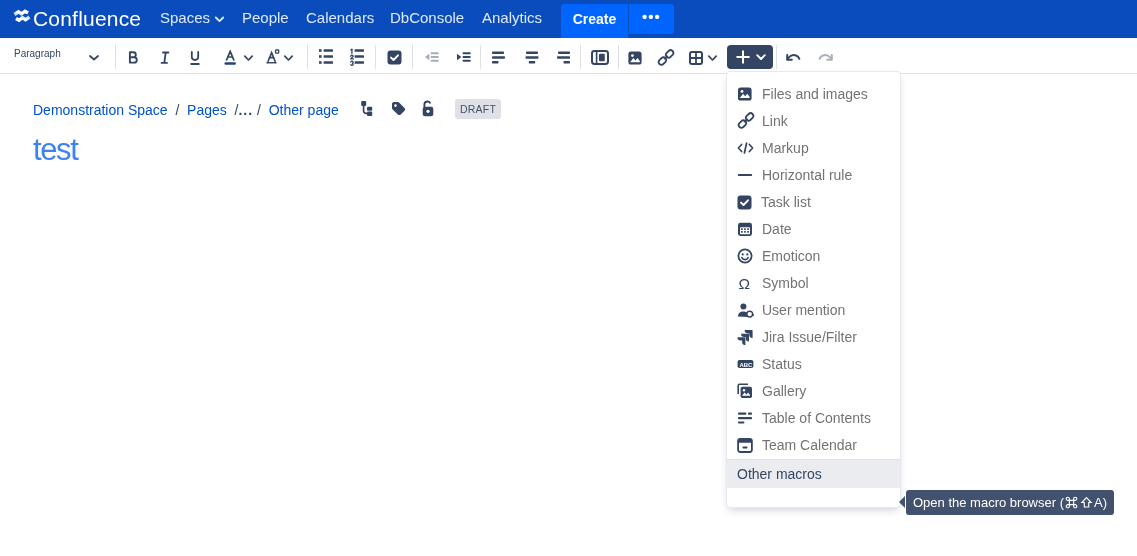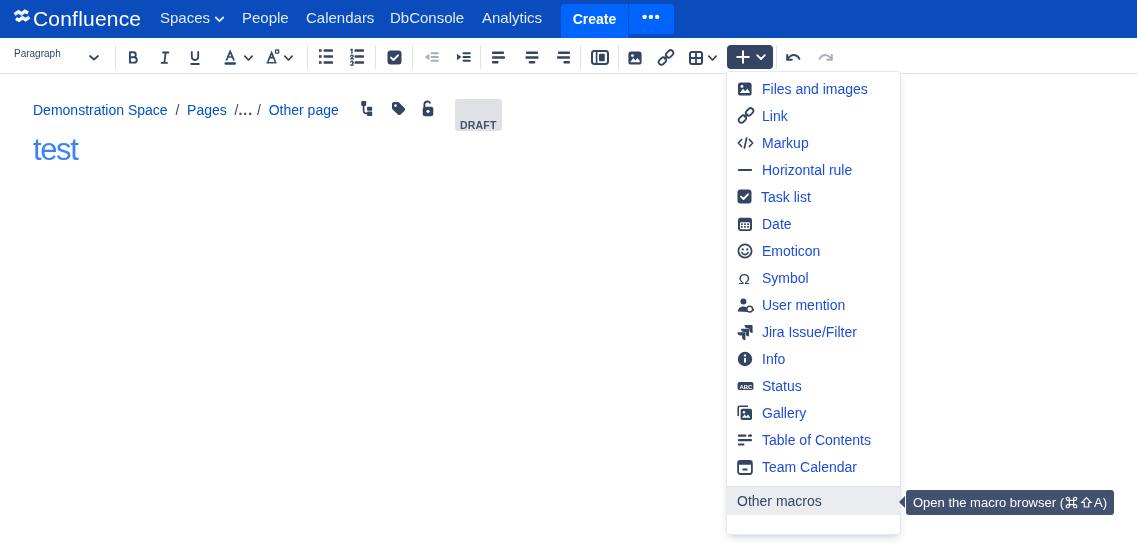--- a/index.html
+++ b/index.html
@@ -8,24 +8,24 @@
 #brand{position:absolute;left:33px;top:7px;color:#fff;font-size:21px;letter-spacing:.2px}
 .navitem{position:absolute;top:9px;color:#deebff;font-size:15px}
 #btnCreate{position:absolute;left:561px;top:4px;width:67px;height:48px;background:#0065ff;border-radius:3px 0 0 3px;color:#fff;font-size:14px;font-weight:bold;text-align:center;line-height:30px}
 #btnMore{position:absolute;left:629px;top:4px;width:45px;height:30px;background:#0065ff;border-radius:0 3px 3px 0;color:#fff;text-align:center;line-height:26px;font-size:15px;font-weight:bold;letter-spacing:1px}
 #toolbar{position:absolute;left:0;top:38px;width:1137px;height:36px;background:#fff;border-bottom:1px solid #dfe1e6}
 .tsep{position:absolute;top:7px;width:1px;height:24px;background:#dfe1e6}
 .tb{position:absolute}
 #paragraph{position:absolute;left:14px;top:10px;font-size:10px;color:#344563}
 #breadcrumb{position:absolute;left:33px;top:101px;font-size:14px;color:#344563;display:flex;align-items:center;height:17px}
 #breadcrumb a{color:#0052cc;text-decoration:none}
-#draft{position:absolute;left:455px;top:99px;height:20px;background:#dfe1e6;border-radius:3px;color:#42526e;font-size:10.5px;font-weight:bold;letter-spacing:.2px;line-height:20px;padding:16px 5px}
+#draft{position:absolute;left:455px;top:99px;height:20px;background:#dfe1e6;border-radius:3px;color:#42526e;font-size:10.5px;font-weight:normal;letter-spacing:.2px;line-height:20px;padding:0 5px}
 #title{position:absolute;left:33px;top:132px;font-size:31px;line-height:36px;color:#3b82f6;letter-spacing:-1.4px}
 #menu{position:absolute;left:727px;top:72px;width:173px;background:#fff;border-radius:3px;box-shadow:0 0 0 1px #e7e9ee,0 4px 8px -2px rgba(9,30,66,.25);z-index:5}
-.mi{height:27px;display:flex;align-items:center;padding-left:10px;font-size:14px;color:#1d4ed8}
+.mi{height:27px;display:flex;align-items:flex-end;padding-left:10px;font-size:14px;color:#737373}
 .mi svg{margin-right:9px;flex:none}
 #menutop{padding:3px 0 6px}
 #omrow{border-top:1px solid #dfe1e6;background:#ebecf0;height:29px;display:flex;align-items:center;padding-left:10px;font-size:14px;color:#344563;margin-bottom:19px}
 #tooltip{position:absolute;left:906px;top:490px;height:25px;background:#42526e;border-radius:3px;color:#fff;font-size:13px;line-height:25px;padding:0 7px;white-space:nowrap;z-index:6;display:flex;align-items:center}
 #tooltip:before{content:"";position:absolute;left:-7px;top:6px;border:6.5px solid transparent;border-right-color:#42526e;border-left:none}
 </style></head>
 <body>
 <div id="nav">
  <svg id="logo" width="18" height="18" viewBox="0 0 18 18">
       <defs>
@@ -285,28 +285,20 @@
       </div>
   <div class="mi">
         <svg width="16" height="16" viewBox="0 0 16 16">
           <path fill="#344563" d="M14.9 1.1H7.6a3.3 3.3 0 0 0 3.3 3.3h1.4v1.3A3.3 3.3 0 0 0 15.6 9V1.8a.7.7 0 0 0-.7-.7z"></path>
           <path fill="#344563" d="M11.3 4.7H4a3.3 3.3 0 0 0 3.3 3.3h1.4v1.3A3.3 3.3 0 0 0 12 12.6V5.4a.7.7 0 0 0-.7-.7z" opacity=".99"></path>
           <path fill="#344563" d="M7.7 8.3H.4a3.3 3.3 0 0 0 3.3 3.3h1.4v1.3a3.3 3.3 0 0 0 3.3 3.3V9a.7.7 0 0 0-.7-.7z" opacity=".99"></path>
         </svg>
         <span>Jira Issue/Filter</span>
       </div>
   <div class="mi">
-        <svg width="16" height="16" viewBox="0 0 16 16">
-          <circle cx="8" cy="8" r="7.2" fill="#344563"></circle>
-          <rect x="7" y="6.7" width="2" height="5" rx="1" fill="#fff"></rect>
-          <circle cx="8" cy="4.4" r="1.2" fill="#fff"></circle>
-        </svg>
-        <span>Info</span>
-      </div>
-  <div class="mi">
         <svg style="margin-right:8px" width="17" height="16" viewBox="0 0 17 16">
           <rect x="0.6" y="4" width="15.8" height="8" rx="1.8" fill="#344563"></rect>
           <text x="2.4" y="10.6" font-size="6" font-weight="bold" fill="#fff" font-family="Liberation Sans">ABC</text>
         </svg>
         <span>Status</span>
       </div>
   <div class="mi">
         <svg width="16" height="16" viewBox="0 0 16 16">
           <path fill="none" stroke="#344563" stroke-width="1.6" d="M1.2 11V2.6c0-.8.6-1.4 1.4-1.4H11"></path>
           <rect x="3.6" y="3.8" width="11.4" height="11.2" rx="1.8" fill="#344563"></rect>

